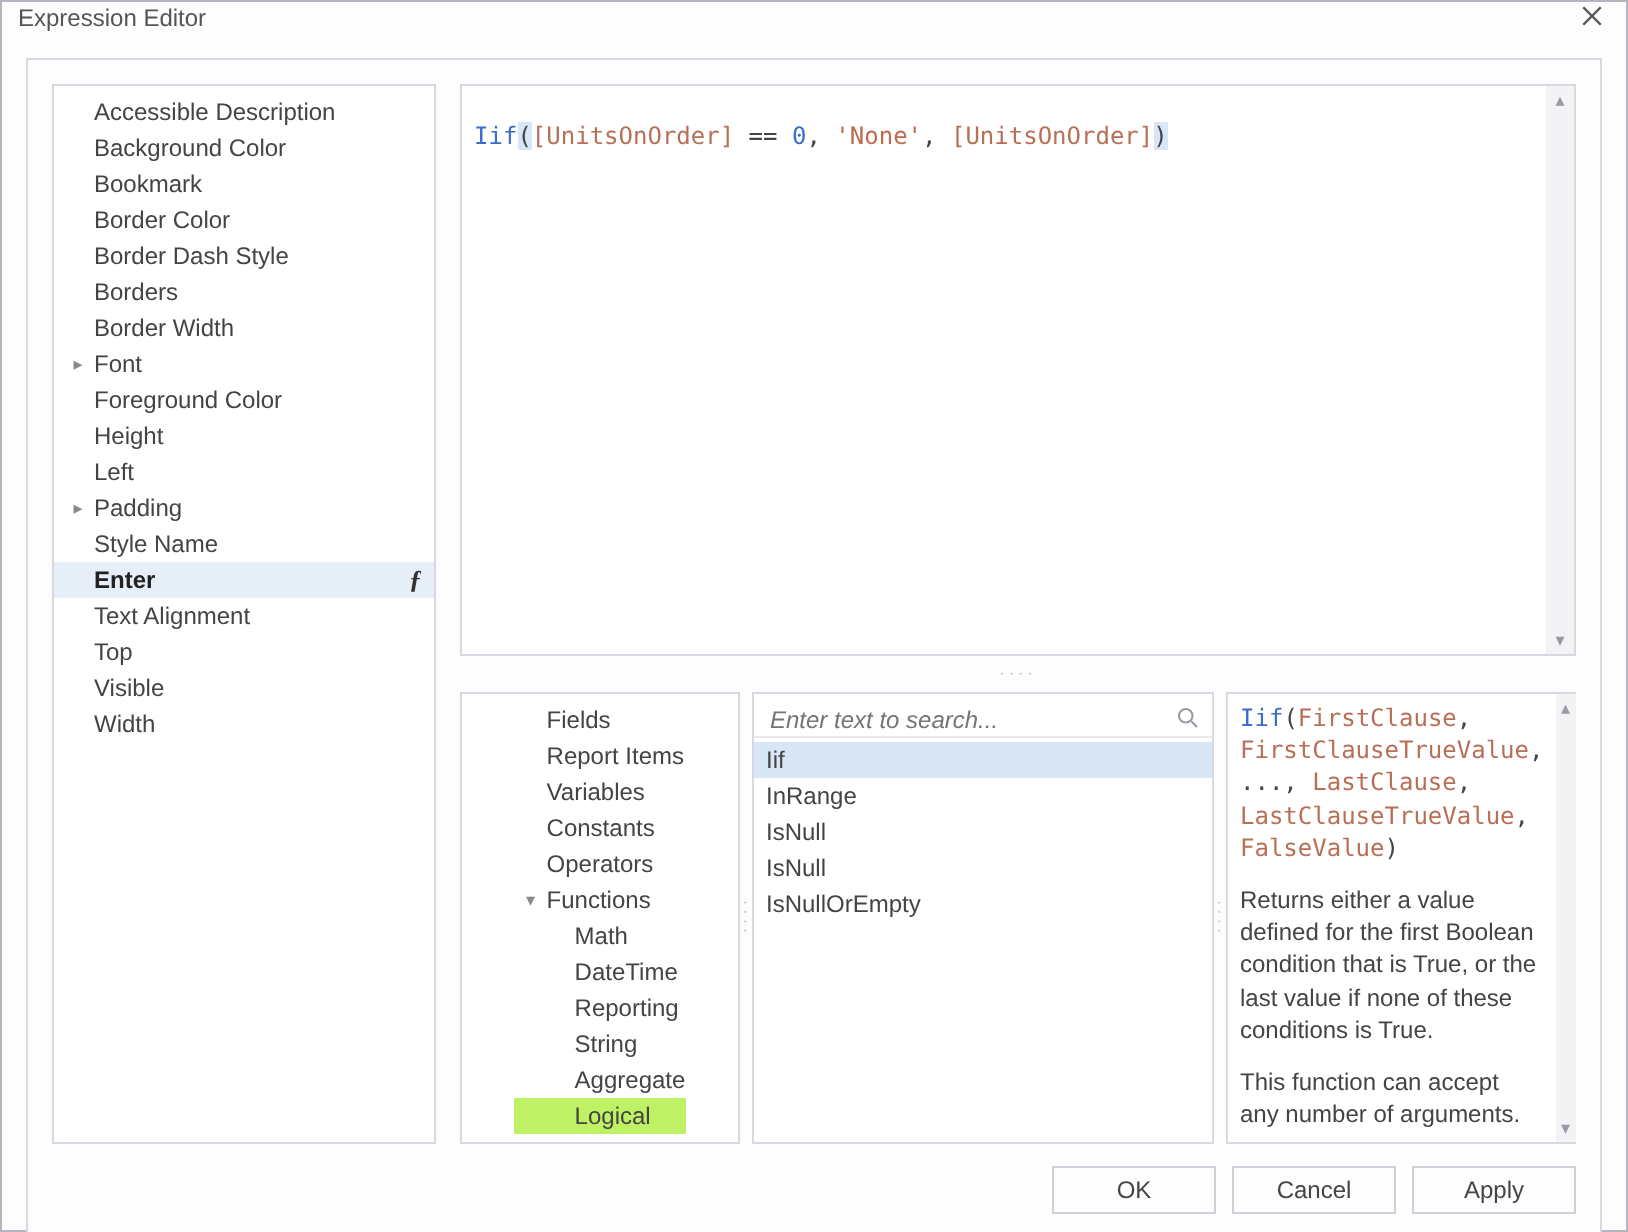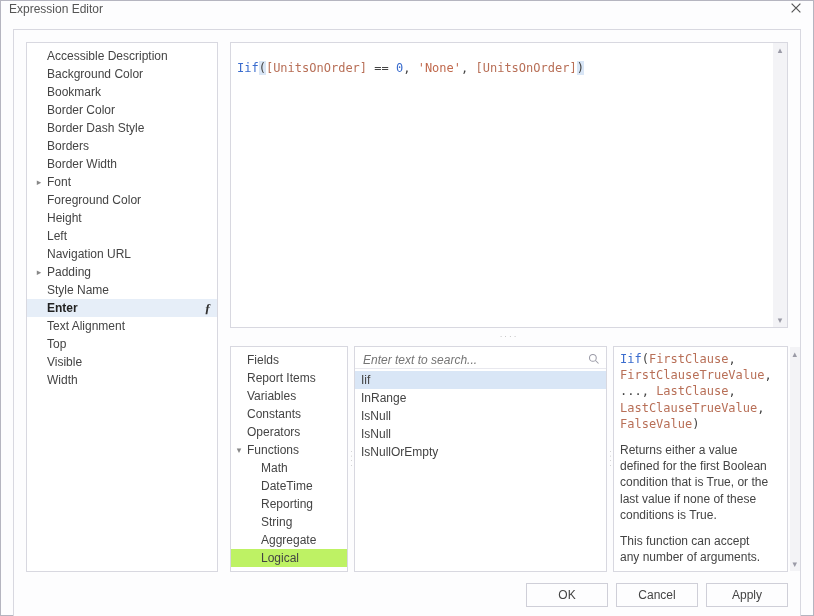--- a/index.html
+++ b/index.html
@@ -105,23 +105,23 @@
     gap: 0;
     min-height: 0;
   }
   .panel {
     border: 1px solid #d8d8e0;
     background: #fff;
     display: flex;
     flex-direction: column;
     min-height: 0;
   }
-  .cat-panel { width: 118px; }
+  .cat-panel { width: 140px; align-items: center; }
   .func-panel { flex: 1; }
-  .desc-panel { width: 175px; gap: 12px; }
+  .desc-panel { width: 175px; }
   .scrollbar {
     width: 14px;
     background: #f3f3f6;
     display: flex;
     flex-direction: column;
     align-items: center;
     justify-content: space-between;
     padding: 2px 0;
   }
   .scroll-btn { 
@@ -297,24 +297,20 @@
               </div>
               <div class="tree-row hover">
                 <span class="arrow-cell"></span>
                 <span class="tree-label">Height</span>
               </div>
               <div class="tree-row hover">
                 <span class="arrow-cell"></span>
                 <span class="tree-label">Left</span>
               </div>
               <div class="tree-row hover">
-                <span class="arrow-cell"></span>
-                <span class="tree-label">Navigation URL</span>
-              </div>
-              <div class="tree-row hover">
                 <span class="arrow-cell">▸</span>
                 <span class="tree-label">Padding</span>
               </div>
               <div class="tree-row hover">
                 <span class="arrow-cell"></span>
                 <span class="tree-label">Style Name</span>
               </div>
               <div class="tree-row hover selected">
                 <span class="arrow-cell"></span>
                 <span class="tree-label">Enter</span>

